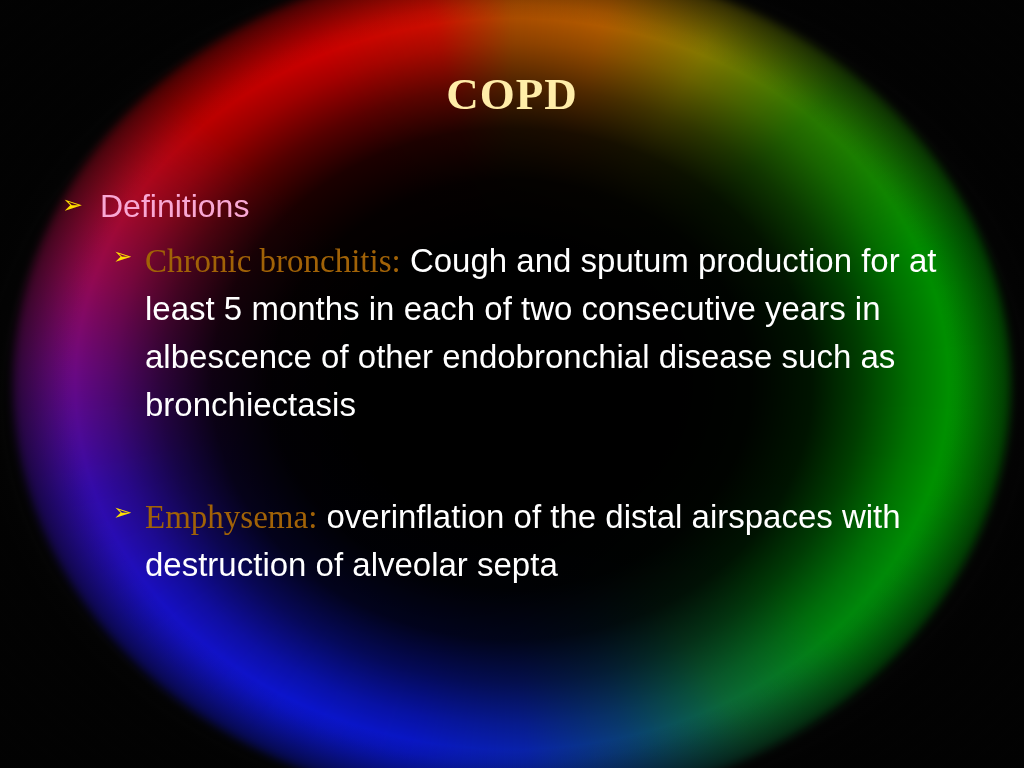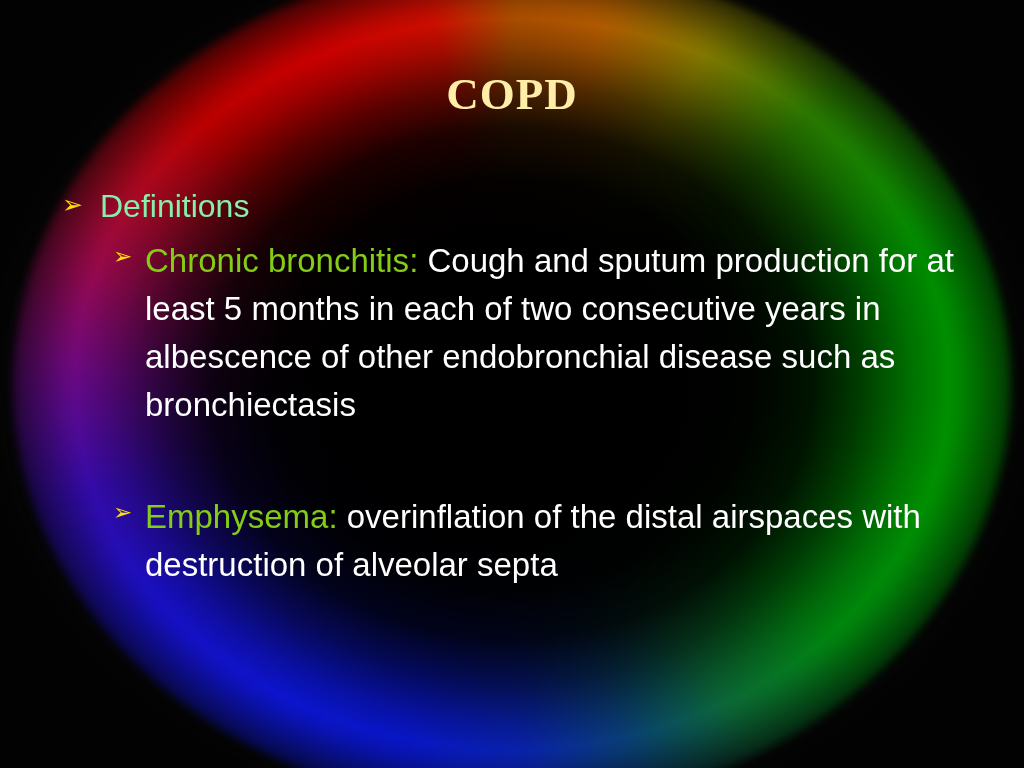--- a/index.html
+++ b/index.html
@@ -136,23 +136,23 @@
     font-size:25px;
     line-height:1;
     color:#FFE000;
     width:38px;
     flex:0 0 38px;
     padding-top:7px;
   }
   .lvl1 .lvl1-text {
     font-size:32px;
     line-height:42px;
-    color:#86efac;
-  }
-  .term { color:#84cc16; }
+    color:#f9a8d4;
+  }
+  .term { color:#a16207;font-family:Liberation Serif, serif; }
 
   .spacer { height:64px; }
 
   .lvl2-wrap { position:relative; }
   .lvl2-wrap .bullet-abs {
     position:absolute;
     left:113px;
     top:8px;
     font-size:23px;
     line-height:1;

